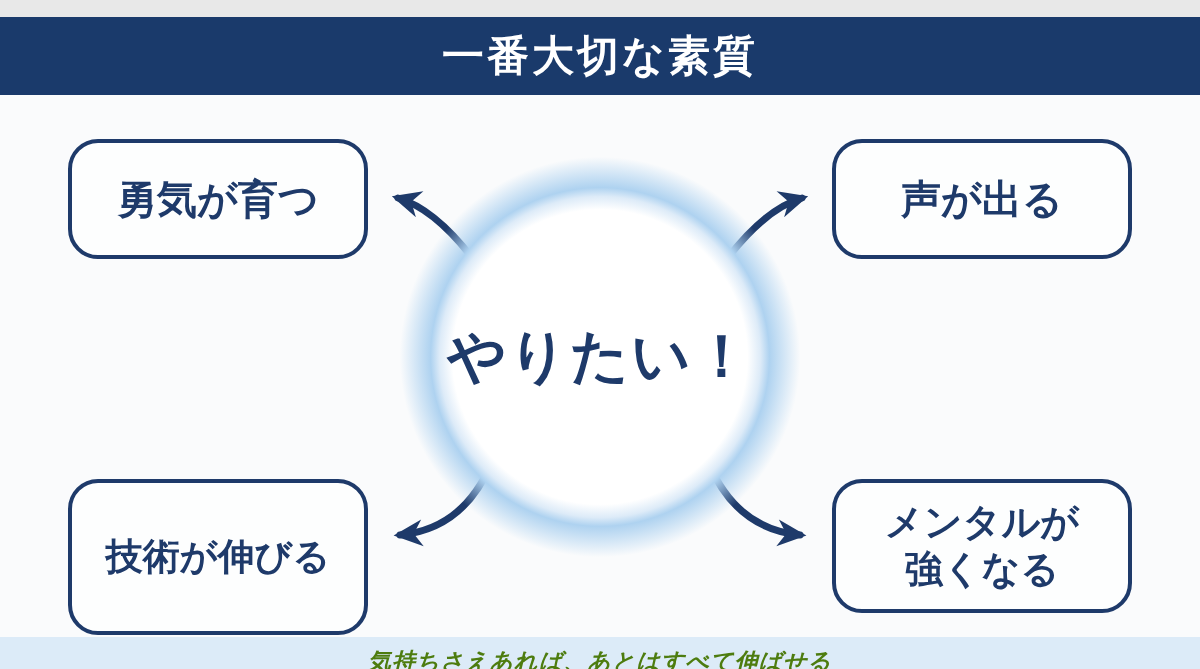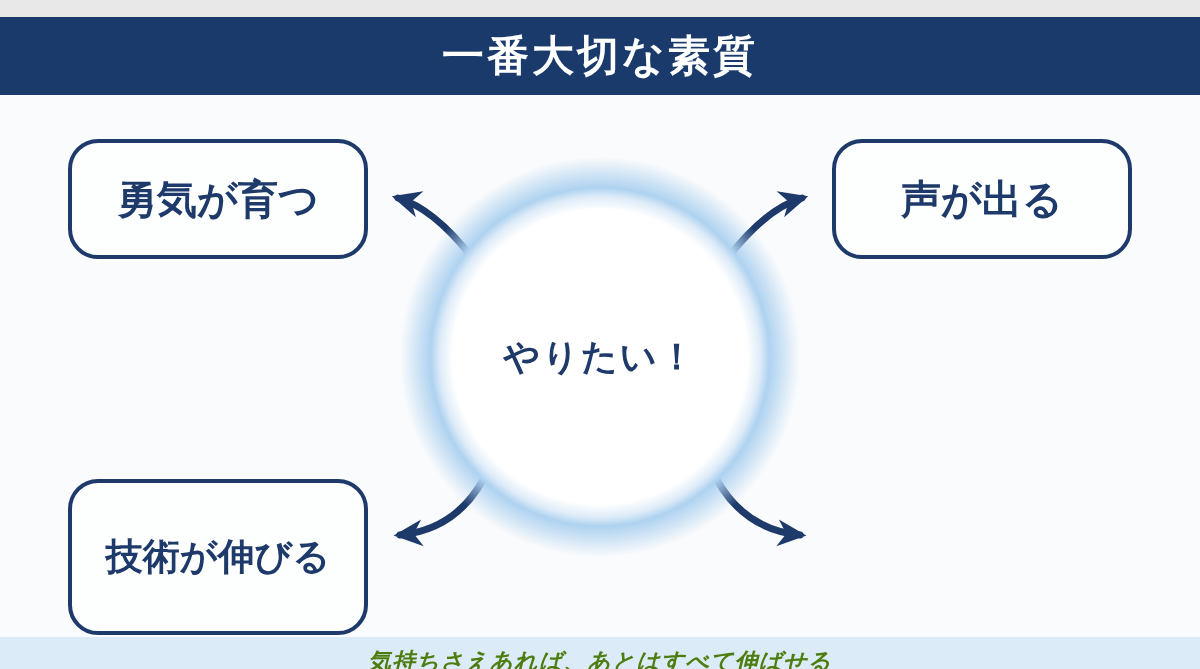--- a/index.html
+++ b/index.html
@@ -68,21 +68,21 @@
       #ffffff 67%,
       #ddebf8 73%,
       #aed2f0 77%,
       rgba(174,210,240,0) 91%);
     display: flex;
     align-items: center;
     justify-content: center;
   }
   .center-glow .center-label {
     color: #1e3a6a;
-    font-size: 36px;
+    font-size: 58px;
     font-weight: 700;
     letter-spacing: 2px;
     font-family: Liberation Serif, serif;
   }
 
   
   .outcome-box {
     position: absolute;
     width: 300px;
     background: #fdfefe;
@@ -135,18 +135,22 @@
 
   <div class="outcome-box box-tl">
     <span class="box-label">勇気が育つ</span>
   </div>
   <div class="outcome-box box-tr">
     <span class="box-label">声が出る</span>
   </div>
   <div class="outcome-box box-bl">
     <span class="box-label">技術が伸びる</span>
   </div>
+  <div class="outcome-box box-br">
+    <span class="box-label">メンタルが
+強くなる</span>
+  </div>
 
   <footer class="footer-bar">
     <p>気持ちさえあれば、あとはすべて伸ばせる</p>
   </footer>
 
 </div>
 
 </body></html>

